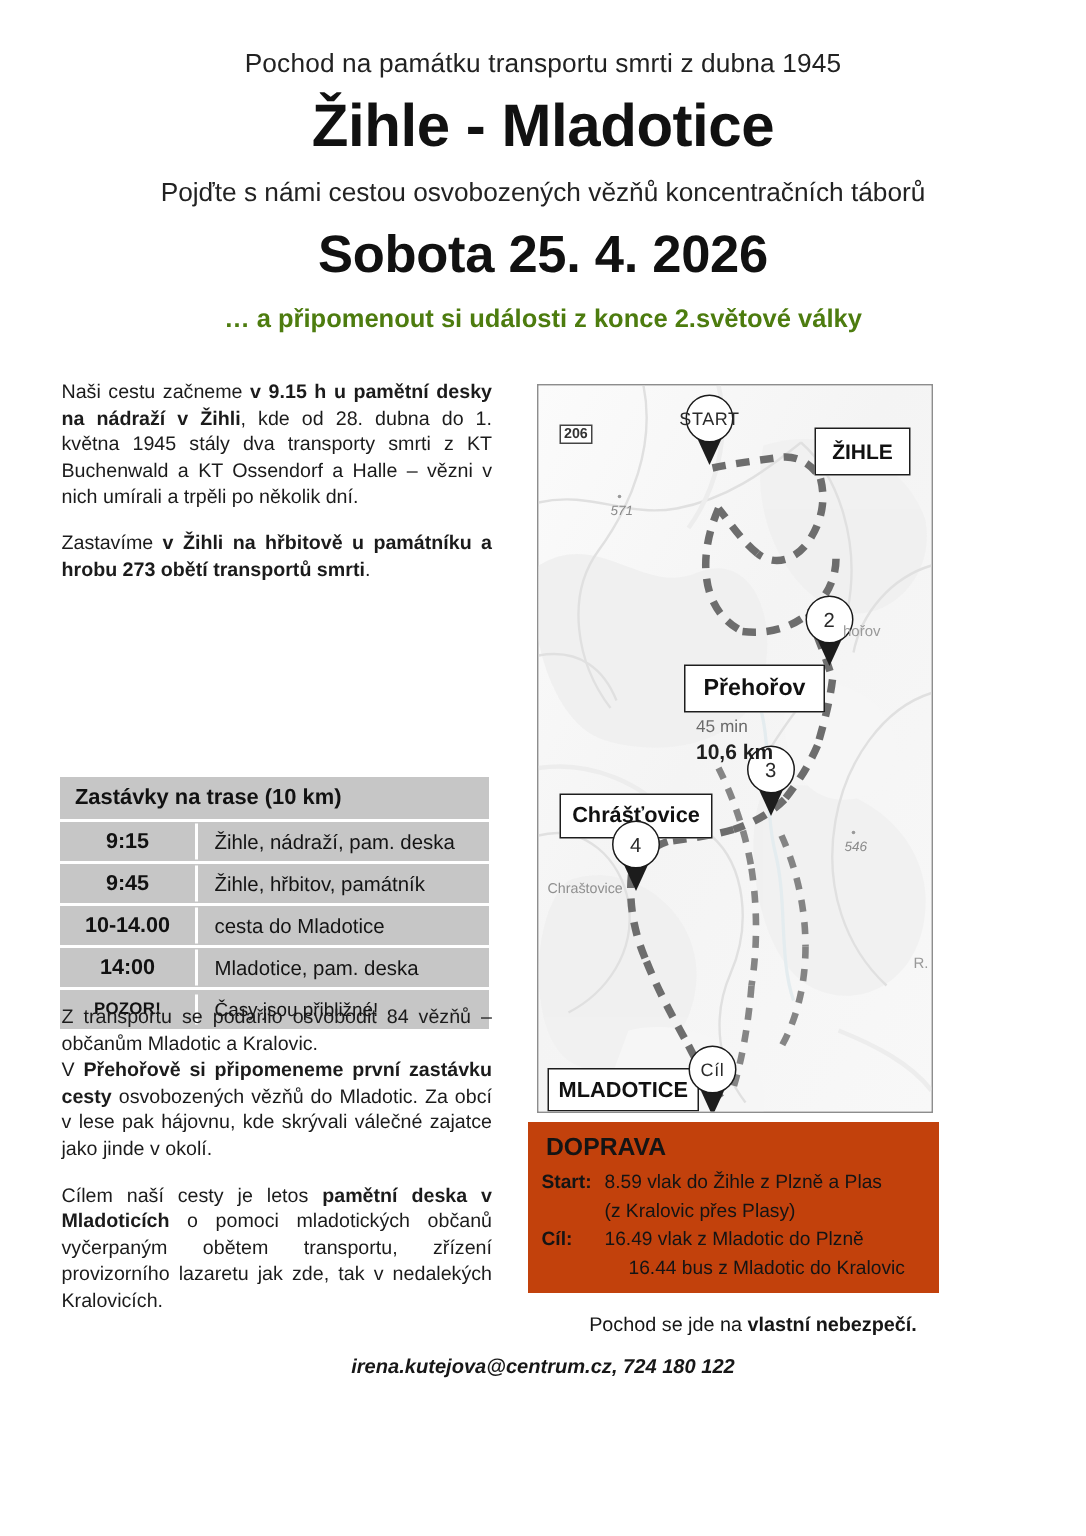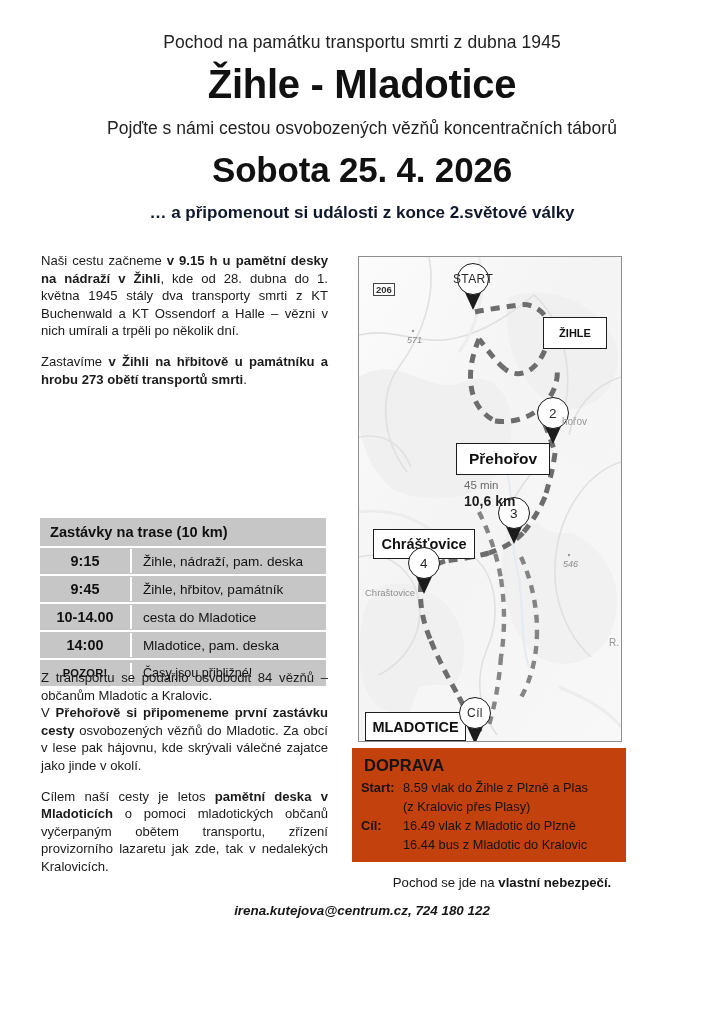--- a/index.html
+++ b/index.html
@@ -54,21 +54,21 @@
     font-weight: bold;
     letter-spacing: -.2px;
     color: #111;
   }
   .hdr-line3 {
     position: absolute;
     top: 203px; left: 0; right: 0;
     text-align: center;
     font-size: 17px;
     font-weight: bold;
-    color: #0f172a;
+    color: #4d7c0f;
   }
 
   
   .col-left {
     position: absolute;
     left: 41px;
     top: 252px;
     width: 287px;
   }
   .para {
@@ -149,21 +149,21 @@
     position: absolute;
     background: #ffffff;
     border: 1.4px solid #1d1d1d;
     font-weight: bold;
     color: #111;
     display: flex;
     align-items: center;
     justify-content: center;
     white-space: nowrap;
   }
-  .mb-zihle   { left: 184px; top: 60px;  width: 62px;  height: 30px; font-size: 11px; }
+  .mb-zihle   { left: 184px; top: 28px;  width: 62px;  height: 30px; font-size: 14px; }
   .mb-preh    { left: 97px;  top: 186px; width: 92px;  height: 30px; font-size: 15.5px; }
   .mb-chra    { left: 14px;  top: 272px; width: 100px; height: 28px; font-size: 14.5px; }
   .mb-mlad    { left: 6px;   top: 455px; width: 99px;  height: 27px; font-size: 14.5px; }
 
   .pin {
     position: absolute;
     width: 34px;
     height: 48px;
   }
   .pin .bulb {
@@ -232,21 +232,21 @@
     position: absolute;
     left: 9px;
     font-size: 12.8px;
     color: #141414;
     white-space: nowrap;
   }
   .dop-row .lbl { font-weight: bold; display: inline-block; }
   .dop-r1 { top: 32px; }
   .dop-r2 { top: 51px; left: 51px; }
   .dop-r3 { top: 70px; }
-  .dop-r4 { top: 89px; left: 51px; }
+  .dop-r4 { top: 89px; left: 67px; }
   .dop-r1 .lbl { width: 42px; }
   .dop-r3 .lbl { width: 42px; }
 
   .risk {
     position: absolute;
     left: 352px;
     top: 875px;
     width: 300px;
     text-align: center;
     font-size: 13.2px;

